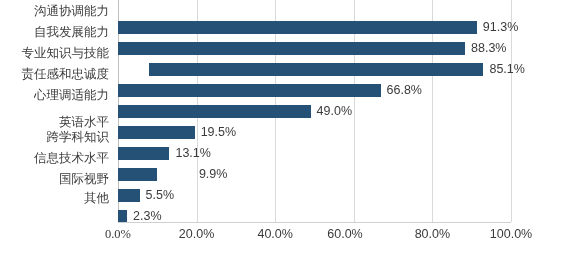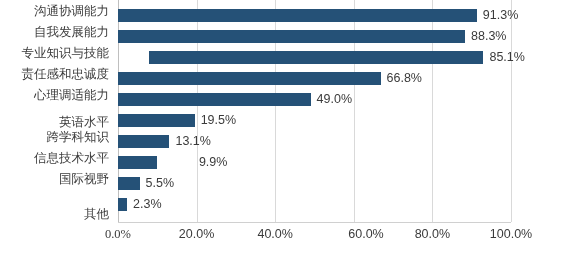--- a/index.html
+++ b/index.html
@@ -80,21 +80,21 @@
     left: 118px;
     top: 222px;
     width: 393px;
     height: 1px;
     background: #d0d0d0;
   }
 
   #bars-layer {
     position: absolute;
     left: 0;
-    top: 4px;
+    top: 16px;
     width: 100%;
     height: 100%;
   }
   .bar-row {
     position: absolute;
     left: 0;
     height: 21px;
     width: 100%;
   }
   .bar {
@@ -211,27 +211,27 @@
       </div>
       <div class="cat-row" style="top: 127px;">
         <span class="cat-label">跨学科知识</span>
       </div>
       <div class="cat-row" style="top: 148px;">
         <span class="cat-label">信息技术水平</span>
       </div>
       <div class="cat-row" style="top: 169px;">
         <span class="cat-label">国际视野</span>
       </div>
-      <div class="cat-row" style="top: 204px; text-align: center;">
+      <div class="cat-row" style="top: 188px; text-align: center;">
         <span class="cat-label">其他</span>
       </div>
     </div>
 
   <div id="x-axis">
       <div class="xtick" style="left: 118px; font-family: Liberation Serif, serif;">0.0%</div>
       <div class="xtick" style="left: 196.6px;">20.0%</div>
       <div class="xtick" style="left: 275.2px;">40.0%</div>
-      <div class="xtick" style="left: 366px; text-align: center;">60.0%</div>
+      <div class="xtick" style="left: 345px; text-align: center;">60.0%</div>
       <div class="xtick" style="left: 432.4px;">80.0%</div>
       <div class="xtick" style="left: 511px;">100.0%</div>
     </div>
 
 </div>
 
 </body></html>

